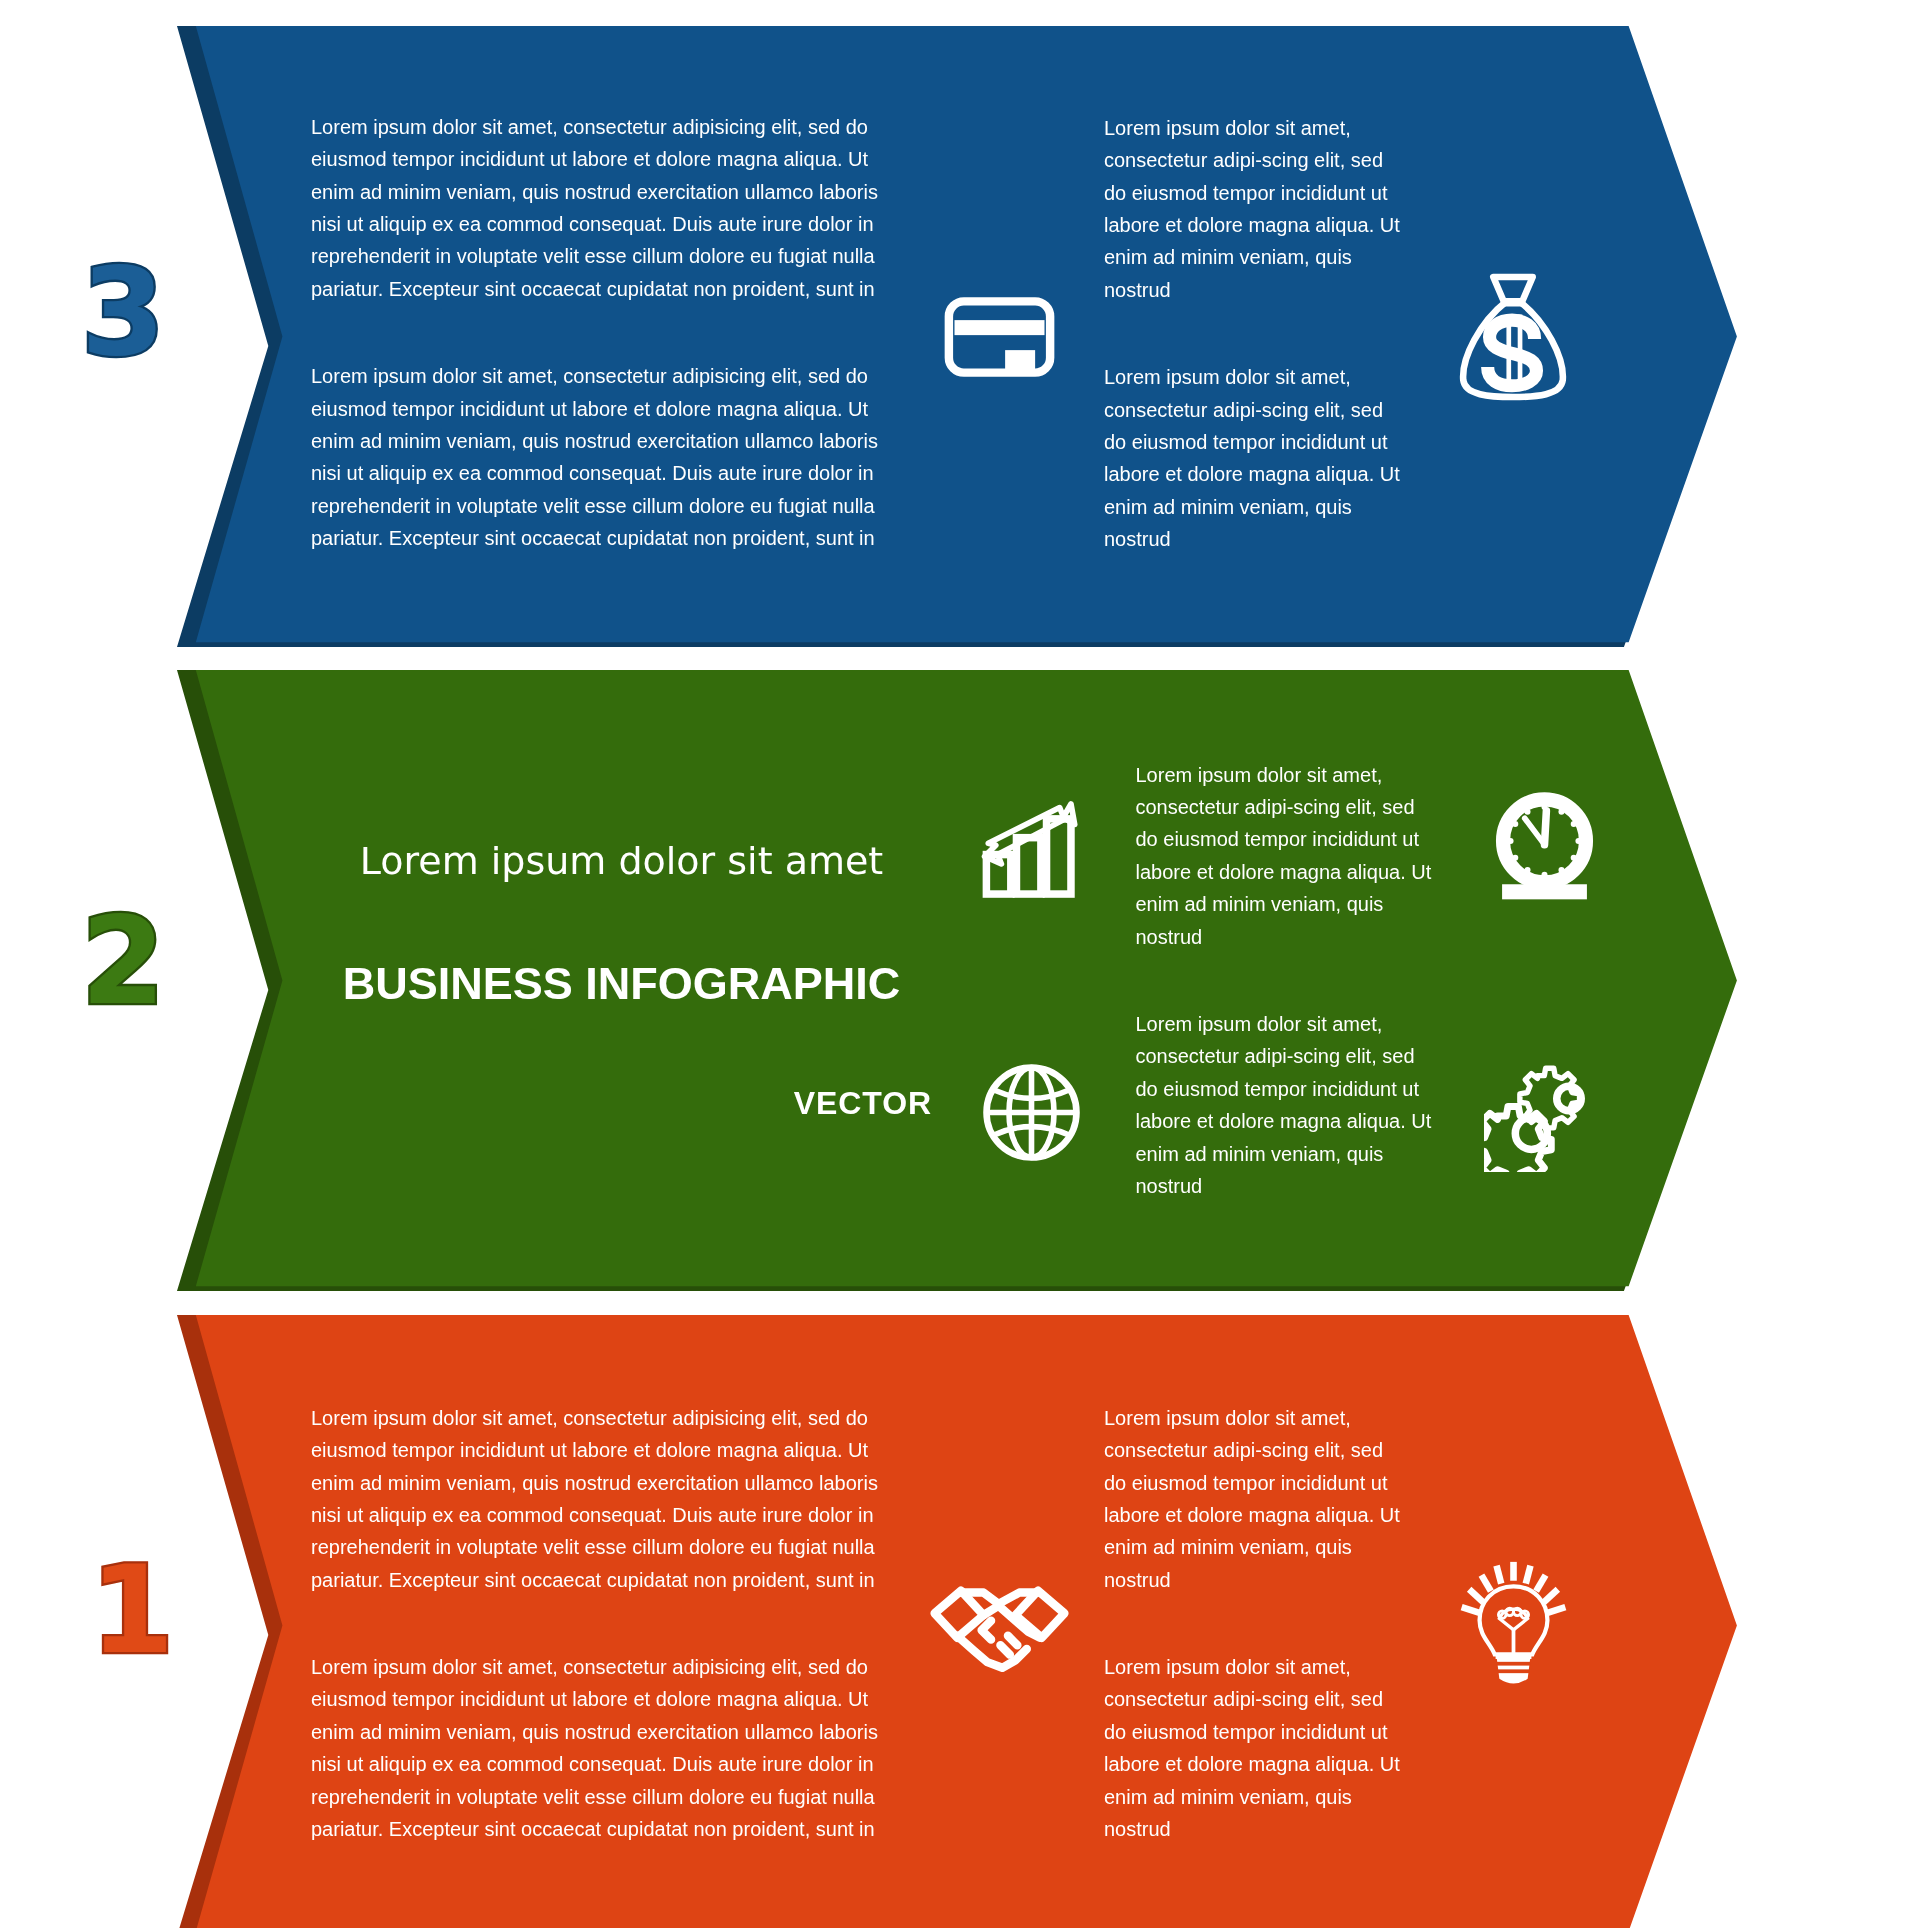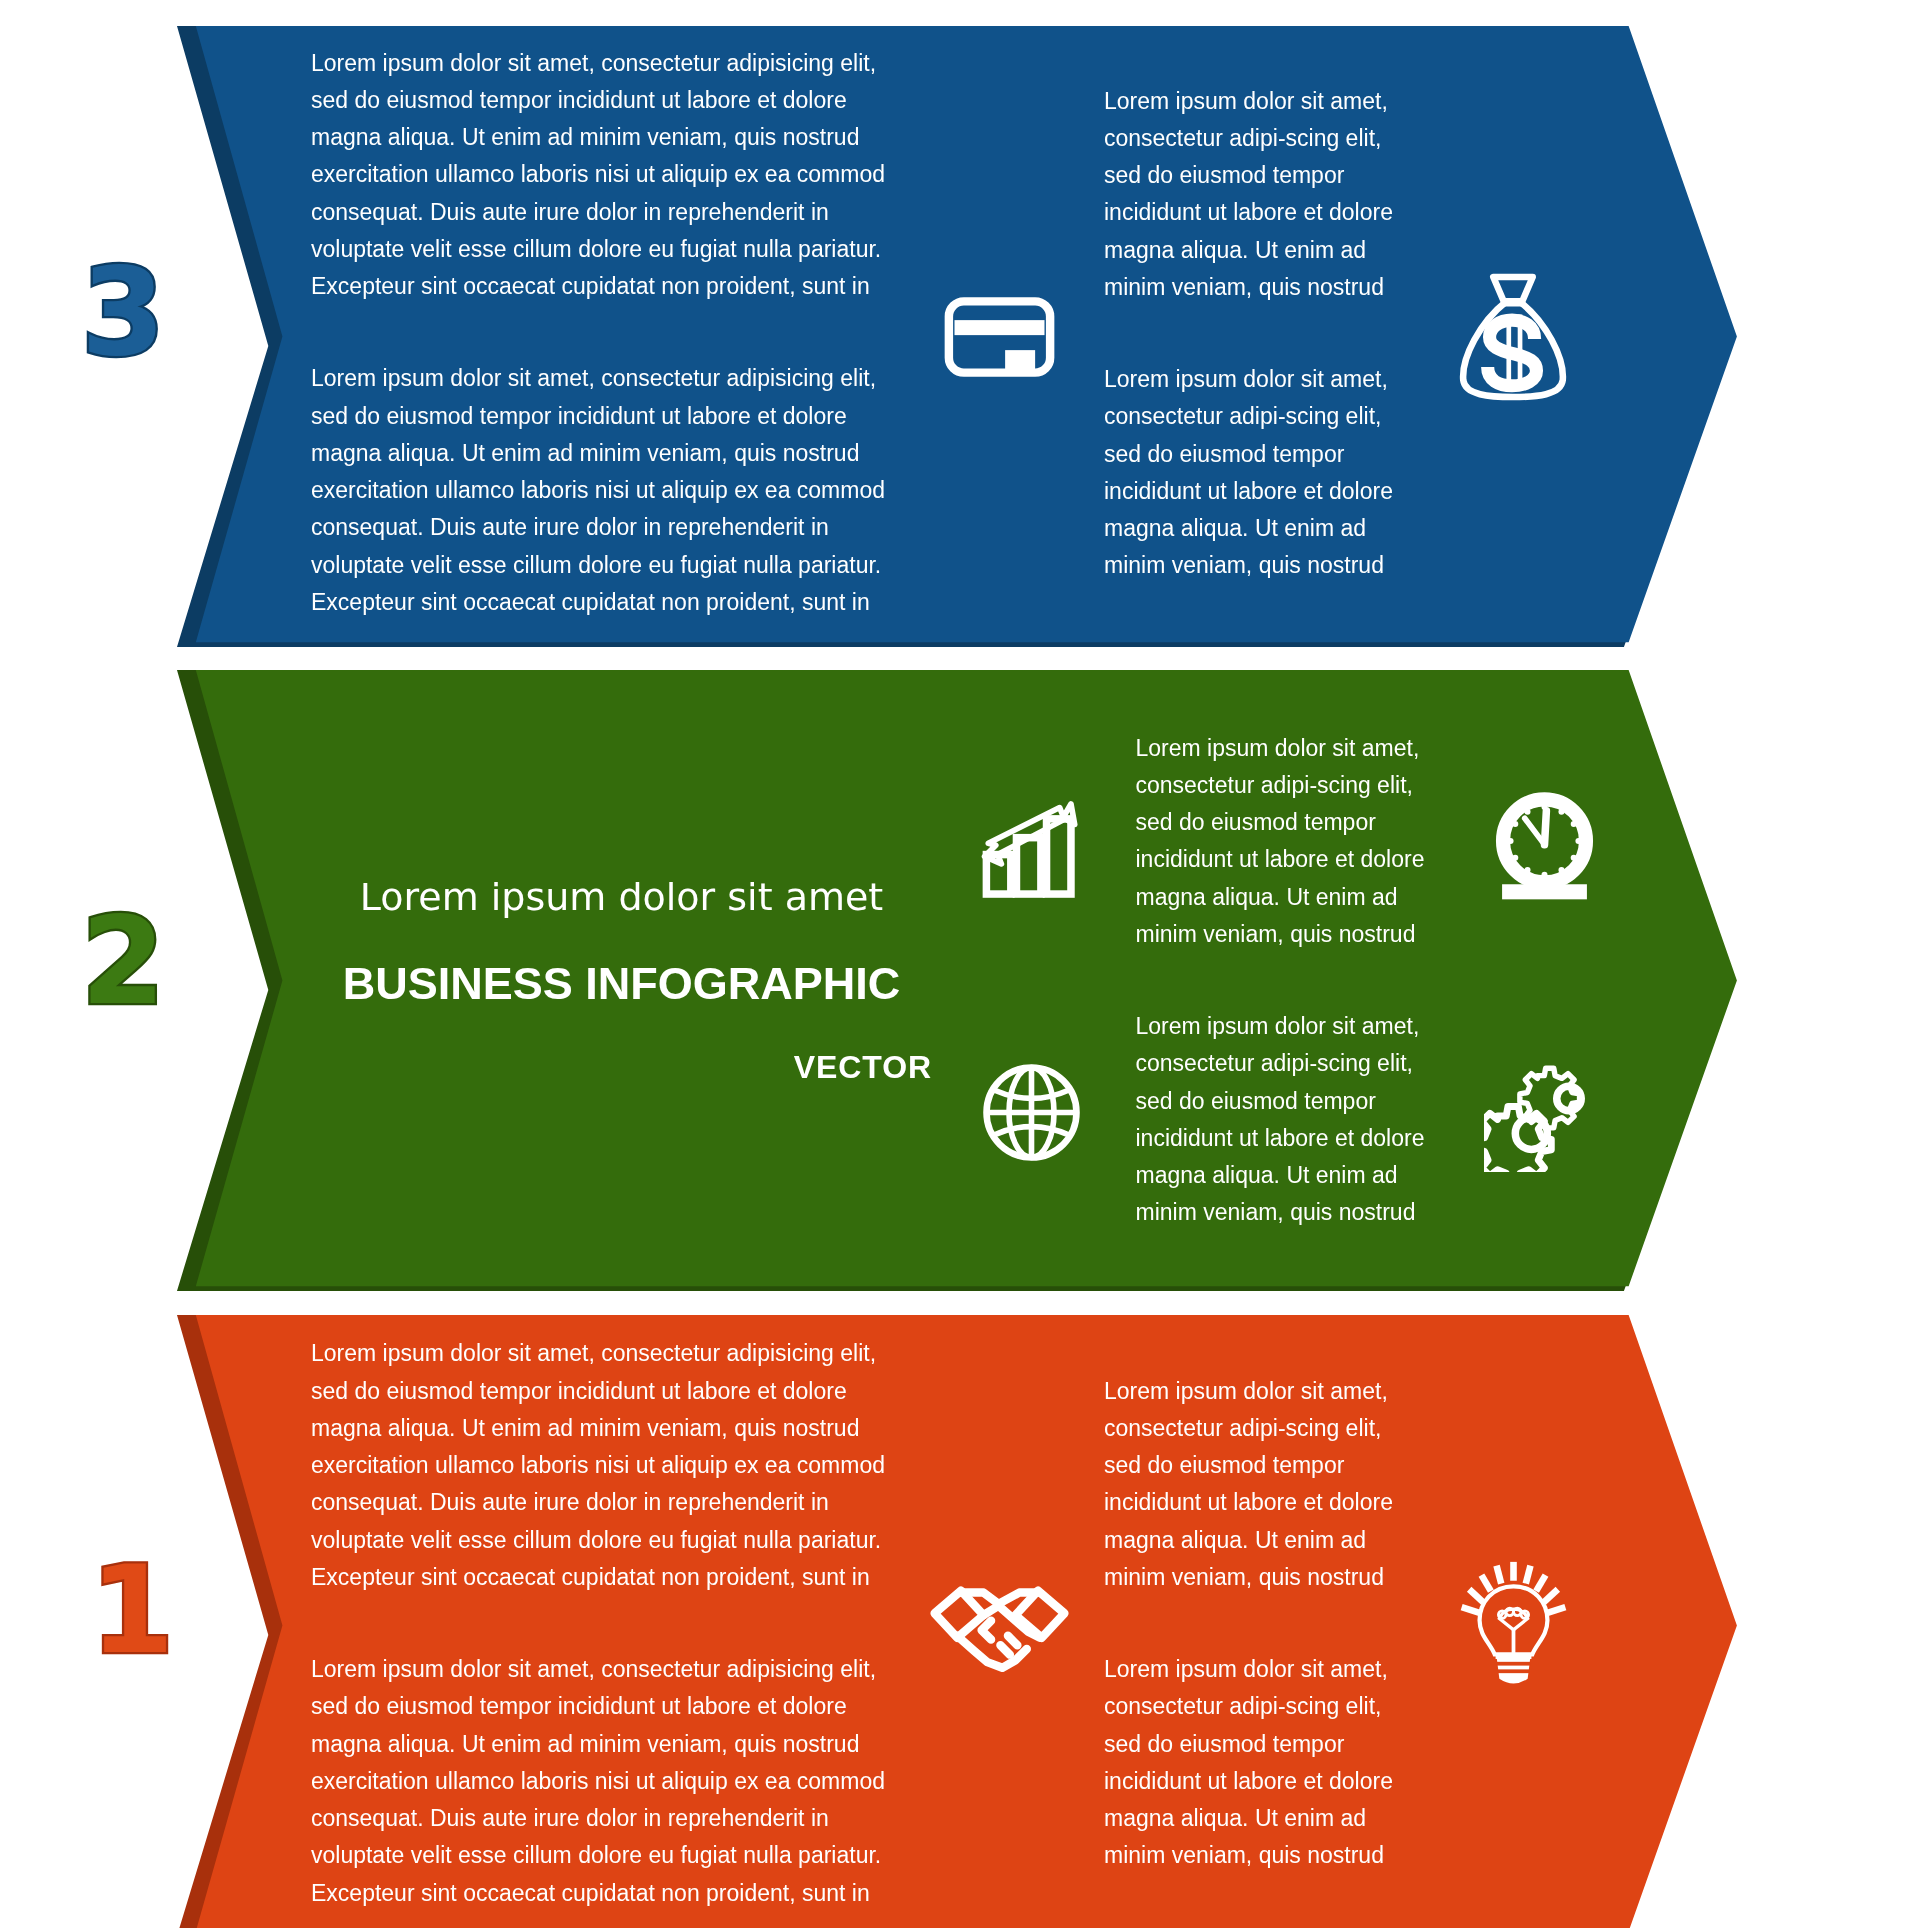--- a/index.html
+++ b/index.html
@@ -41,21 +41,21 @@
   }
 
   .col-wide {
     width: 584px;
     padding-left: 0;
   }
   .col-narrow { width: 301px; }
 
   .para {
     color: #ffffff;
-    font-size: 23px;
+    font-size: 20px;
     line-height: 1.62;
     font-family: "Liberation Sans", sans-serif;
     margin: 0;
   }
   .para + .para { margin-top: 55px; }
 
   .icon-cell {
     width: 160px;
     display: flex;
     align-items: center;
@@ -86,21 +86,21 @@
     font-family: "Liberation Sans", sans-serif;
     font-size: 32px;
     font-weight: 700;
     text-align: right;
     letter-spacing: 0.9px;
   }
   .g-stack {
     display: flex;
     flex-direction: column;
     justify-content: center;
-    gap: 39px;
+    gap: 75px;
     width: 621px;
   }
 </style>
 </head>
 <body>
 
 <div id="stage">
 
   <div class="band" style="top:26px;height:621px;">
     <svg class="poly" viewBox="0 0 2048 660" preserveAspectRatio="none">

